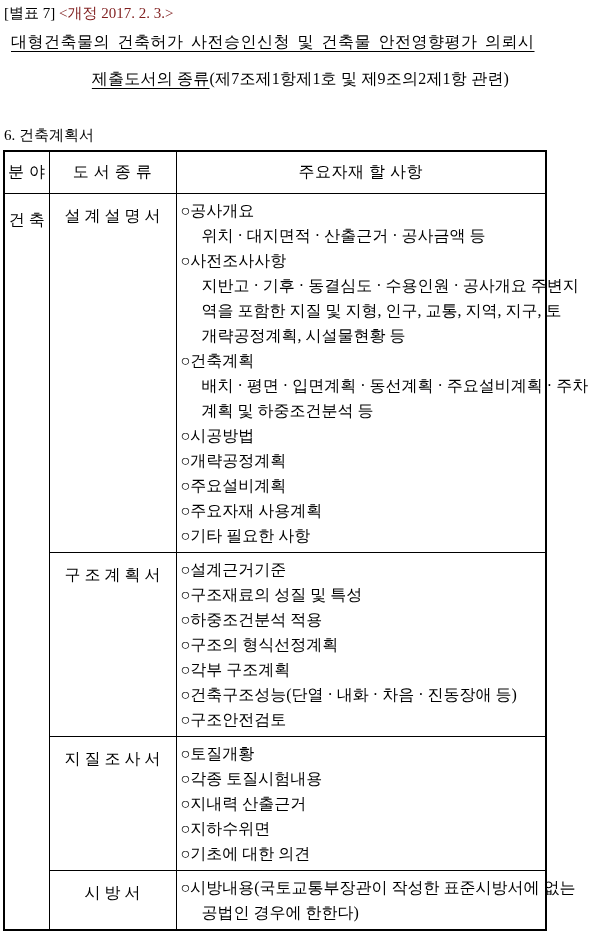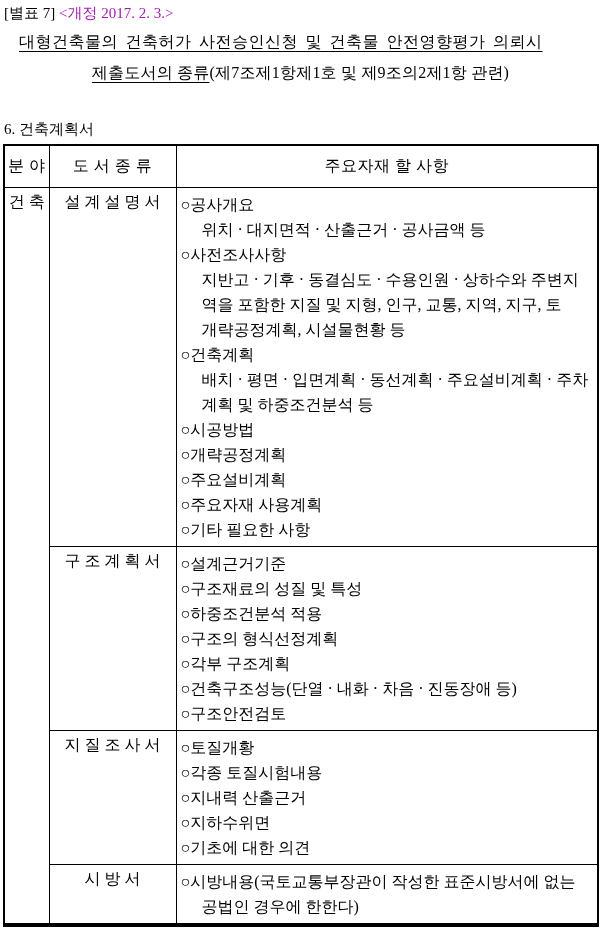--- a/index.html
+++ b/index.html
@@ -12,61 +12,61 @@
   }
   .headline {
     font-size: 15px; line-height: 18px;
     margin: 2px 0 9px 1px;
     white-space: nowrap;
   }
   .revision {  }
   .title1 {
     font-size: 16px; line-height: 22px;
     letter-spacing: 0.5px; word-spacing: 3px;
-    margin-left: 16px;
+    margin-left: 8px;
     white-space: nowrap;
   }
   .title2 {
-    margin-top: 9px;
+    margin-top: 15px;
     font-size: 16px; line-height: 22px;
     text-align: center;
     letter-spacing: 0.2px;
   }
   .u { text-decoration: underline; text-underline-offset: 4px; }
   .section-label {
     margin-top: 36px; margin-bottom: 5px;
     font-size: 15px; line-height: 19px;
     margin-left: 1px;
   }
   table.doc-table {
     border-collapse: collapse;
     table-layout: fixed;
-    width: 596px;
+    width: 544px;
     border: 2px solid #000;
     border-bottom-width: 4px;
   }
   .doc-table th, .doc-table td {
     border: 1px solid #000;
     font-size: 16px;
     font-weight: normal;
     vertical-align: top;
   }
   .doc-table th {
     height: 42px;
     vertical-align: middle;
     text-align: center;
     letter-spacing: 0.5px;
   }
   td.field-cell {
     text-align: center;
-    padding-top: 4px;
+    padding-top: 16px;
   }
   td.doctype-cell {
     text-align: center;
-    padding-top: 4px;
+    padding-top: 12px;
   }
   td.items-cell {
     padding: 4px 2px 4px 4px;
   }
   .line {
     line-height: 25px;
     padding-left: 21px;
     text-indent: -21px;
     white-space: nowrap;
   }
@@ -74,21 +74,21 @@
     text-indent: 0;
   }
   .bullet-icon { }
 </style>
 </head>
 <body>
 
 <div>
 
   <div class="headline">
-    <span>[별표 7] </span><span class="revision" style="color: #a21caf;">&lt;개정 2017. 2. 3.&gt;</span>
+    <span>[별표 7] </span><span class="revision" style="color: #7f1d1d;">&lt;개정 2017. 2. 3.&gt;</span>
   </div>
 
   <div class="title1">
     <span class="u">대형건축물의 건축허가 사전승인신청 및 건축물 안전영향평가 의뢰시</span>
   </div>
 
   <div class="title2">
     <span class="u">제출도서의 종류</span><span>(제7조제1항제1호 및 제9조의2제1항 관련)</span>
   </div>
 
@@ -108,21 +108,21 @@
       </tr>
     </thead>
     <tbody id="tbody">
         <tr>
           <td class="field-cell" rowspan="4">건 축</td>
           <td class="doctype-cell">설 계 설 명 서</td>
           <td class="items-cell">
             <div class="line"><span class="bullet-icon">○</span>공사개요</div>
             <div class="line cont">위치 · 대지면적 · 산출근거 · 공사금액 등</div>
             <div class="line"><span class="bullet-icon">○</span>사전조사사항</div>
-            <div class="line cont">지반고 · 기후 · 동결심도 · 수용인원 · 상하수와  주변지</div>
+            <div class="line cont">지반고 · 기후 · 동결심도 · 수용인원 · 공사개요  주변지</div>
             <div class="line cont">역을 포함한 지질 및 지형, 인구, 교통, 지역, 지구, 토</div>
             <div class="line cont">개략공정계획, 시설물현황 등</div>
             <div class="line"><span class="bullet-icon">○</span>건축계획</div>
             <div class="line cont">배치 · 평면 · 입면계획 · 동선계획 · 주요설비계획 · 주차</div>
             <div class="line cont">계획 및 하중조건분석 등</div>
             <div class="line"><span class="bullet-icon">○</span>시공방법</div>
             <div class="line"><span class="bullet-icon">○</span>개략공정계획</div>
             <div class="line"><span class="bullet-icon">○</span>주요설비계획</div>
             <div class="line"><span class="bullet-icon">○</span>주요자재 사용계획</div>
             <div class="line"><span class="bullet-icon">○</span>기타 필요한 사항</div>

